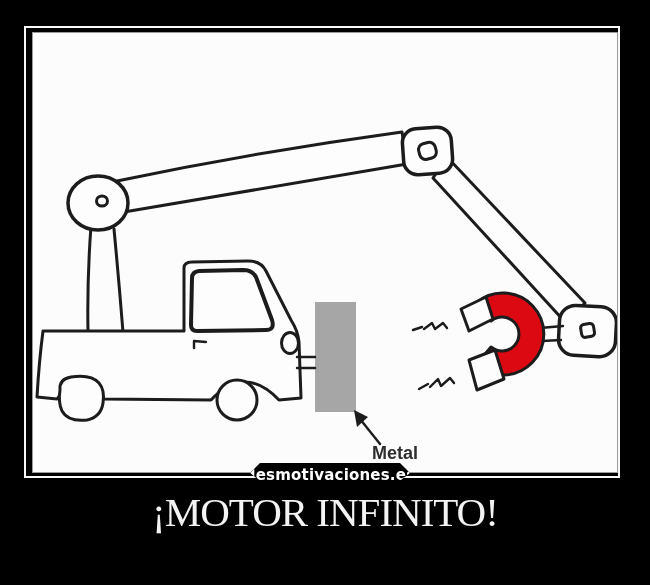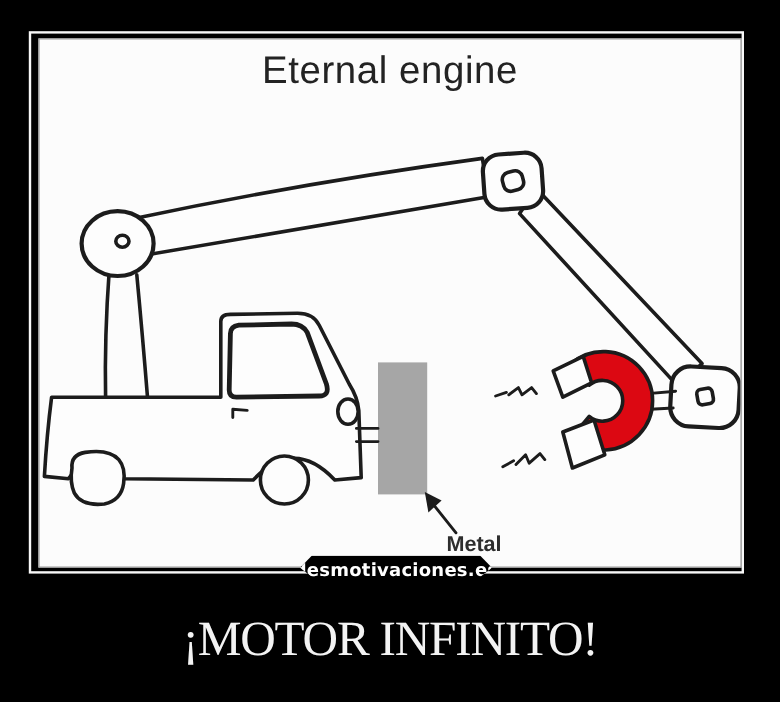--- a/index.html
+++ b/index.html
@@ -27,37 +27,36 @@
 
   
   .wm-tab{position:absolute;left:250px;top:463px;width:160px;height:24px;
        background:#000;z-index:3;display:flex;align-items:center;justify-content:center;
        clip-path:polygon(0 42%,10px 0,calc(100% - 10px) 0,100% 42%,calc(100% - 18px) 100%,18px 100%);}
   .wm-text{color:#fff;font-size:15px;font-weight:600;letter-spacing:0.2px;
        font-family:"DejaVu Sans",sans-serif;padding-bottom:1px;}
 
   .caption{position:absolute;left:0;top:490px;width:650px;text-align:center;
        font-family:"Liberation Serif",serif;font-size:41px;line-height:45px;
-       letter-spacing:-1px;color:var(--caption-text);margin-top:20px;}
+       letter-spacing:-1px;color:var(--caption-text);}
 
   
   .ln{fill:none;stroke:var(--ink);stroke-width:3;stroke-linecap:round;stroke-linejoin:round;}
   .ln2{fill:none;stroke:var(--ink);stroke-width:2.4;stroke-linecap:round;stroke-linejoin:round;}
   .fw{fill:#fdfdfd;stroke:var(--ink);stroke-width:3;stroke-linejoin:round;}
   .fw35{fill:#fdfdfd;stroke:var(--ink);stroke-width:3.5;stroke-linejoin:round;}
 </style>
 </head>
 <body>
 
 <div class="stage">
 
   <div class="frame-outline"></div>
   <div class="panel"></div>
 
-  <div class="panel-title">Eternal engine</div>
 
   <svg class="drawing-svg" width="584" height="440" viewBox="33 33 584 440" xmlns="http://www.w3.org/2000/svg">
 
     <g>
 
       <path class="fw" d="M112,182 Q255,152 402,132 L407,164 Q265,188 124,212 Z"></path>
 
       <path class="ln" d="M91,226 Q87,280 88,332 M114,229 Q119,282 123,332"></path>
 
       <path class="fw" d="M447,157 L585,303 L565,322 L433,178 Z"></path>

